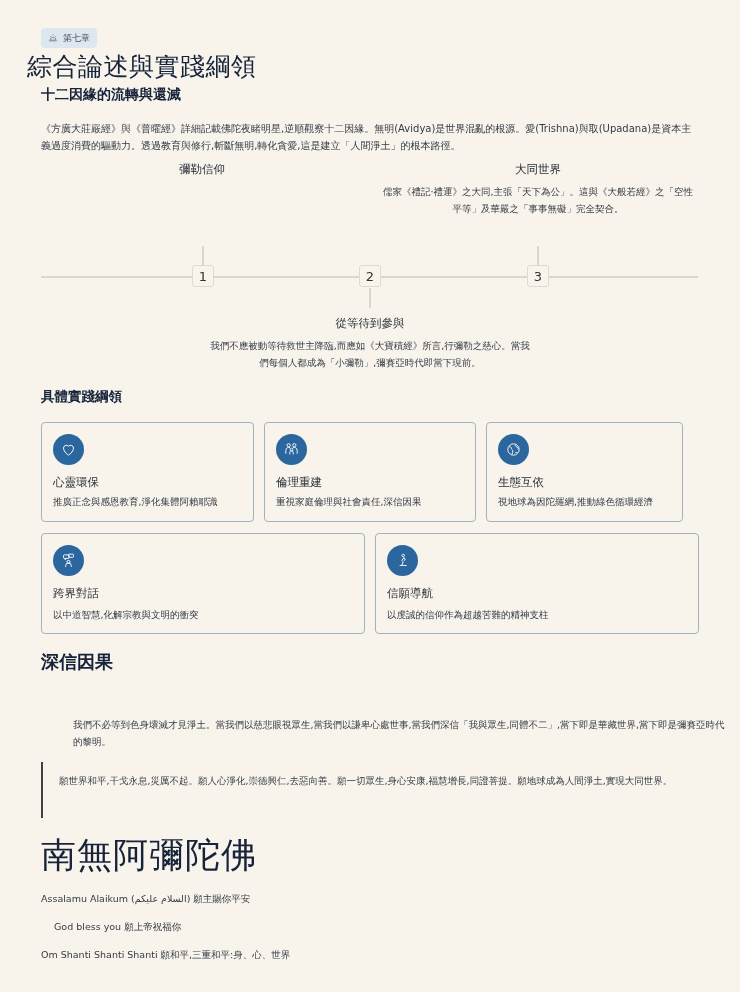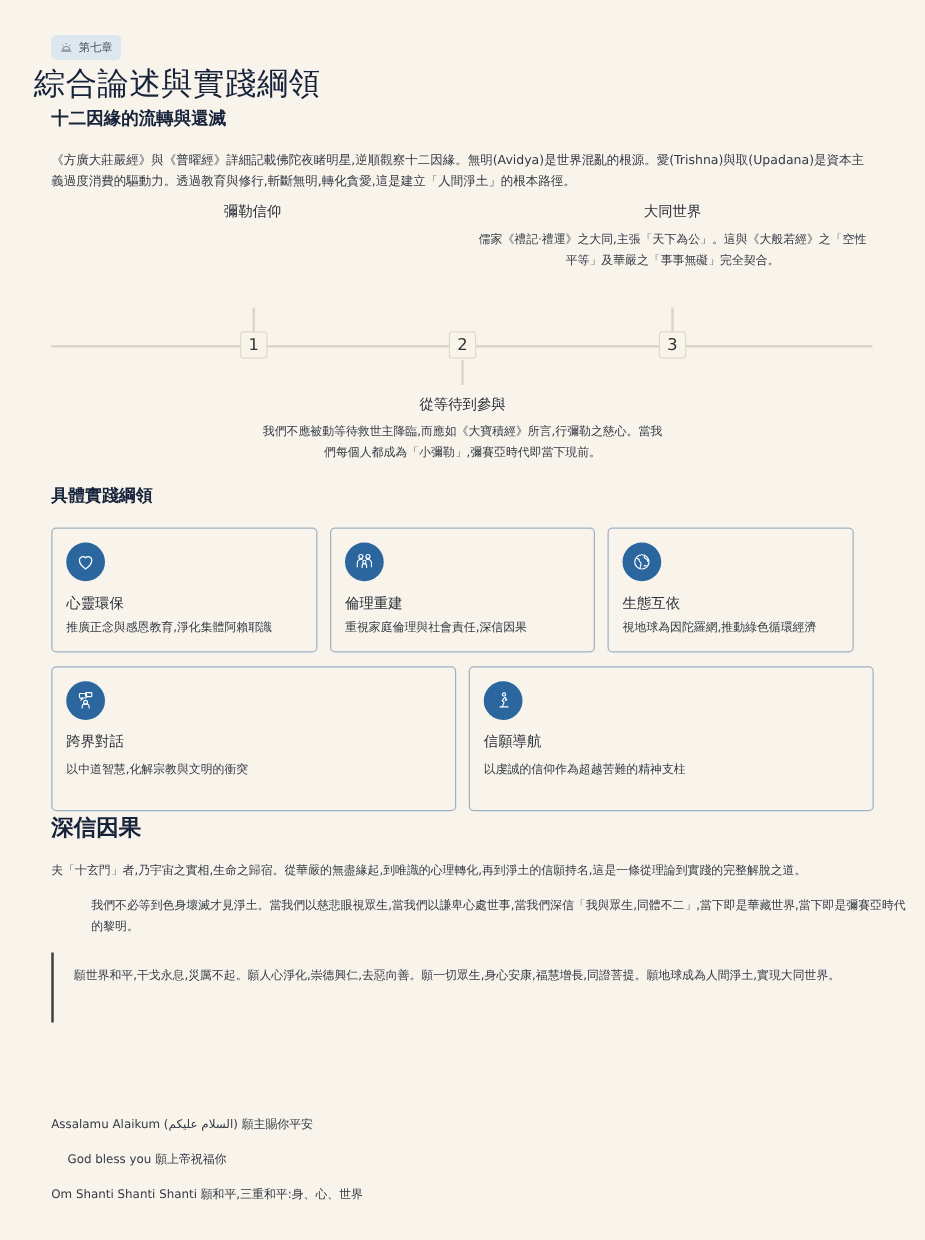--- a/index.html
+++ b/index.html
@@ -63,21 +63,21 @@
     border-radius: 50%; background: #2b679e;
     display: flex; align-items: center; justify-content: center;
   }
   .card .ic svg { width: 17px; height: 17px; }
   .card h5 { position: absolute; left: 11px; font-size: 11.5px; font-weight: normal; color: #2a2f38; }
   .card p { position: absolute; left: 11px; font-size: 9.5px; color: #333a44; white-space: nowrap; }
 
   .row1 { top: 422px; height: 100px; }
   .row1 h5 { top: 52px; }
   .row1 p { top: 73px; }
-  .row2 { top: 533px; height: 116px; }
+  .row2 { top: 533px; height: 101px; }
   .row2 h5 { top: 52px; }
   .row2 p { top: 75px; }
 
   .conc-h { position: absolute; left: 41px; top: 650px; font-size: 18px; color: #16233a; }
   .conc-p { position: absolute; left: 41px; width: 660px; font-size: 9.5px; line-height: 17px; color: #333a44; }
 
   .quote {
     position: absolute; left: 41px; top: 762px; width: 660px; height: 56px;
     border-left: 2px solid #404040; padding: 10px 0 0 16px;
     font-size: 9.5px; line-height: 18px; color: #333a44;
@@ -189,22 +189,22 @@
         <path d="M14 8l-3 4 2 2-2 5h7"></path>
         <path d="M14 8l2 3-2 1"></path>
         <path d="M8 19h3"></path>
       </svg>
     </div>
     <h5>信願導航</h5>
     <p>以虔誠的信仰作為超越苦難的精神支柱</p>
   </div>
 
   <h3 class="conc-h">深信因果</h3>
-  <p class="conc-p" style="top:688px;">夫「十玄門」者,乃宇宙之實相,生命之歸宿。從華嚴的無盡緣起,到唯識的心理轉化,再到淨土的信願持名,這是一條從理論到實踐的完整解脫之道。</p>
   <p class="conc-p" style="top:716px;margin-left:32px;">我們不必等到色身壞滅才見淨土。當我們以慈悲眼視眾生,當我們以謙卑心處世事,當我們深信「我與眾生,同體不二」,當下即是華藏世界,當下即是彌賽亞時代的黎明。</p>
 
   <blockquote class="quote">願世界和平,干戈永息,災厲不起。願人心淨化,崇德興仁,去惡向善。願一切眾生,身心安康,福慧增長,同證菩提。願地球成為人間淨土,實現大同世界。</blockquote>
 
+  <div class="namo">南無阿彌陀佛</div>
 
   <p class="blessing" style="top:893px;">Assalamu Alaikum (السلام عليكم) 願主賜你平安</p>
   <p class="blessing" style="top:921px;margin-left:13px;">God bless you 願上帝祝福你</p>
   <p class="blessing" style="top:949px;">Om Shanti Shanti Shanti 願和平,三重和平:身、心、世界</p>
 </div>
 
 </body></html>

